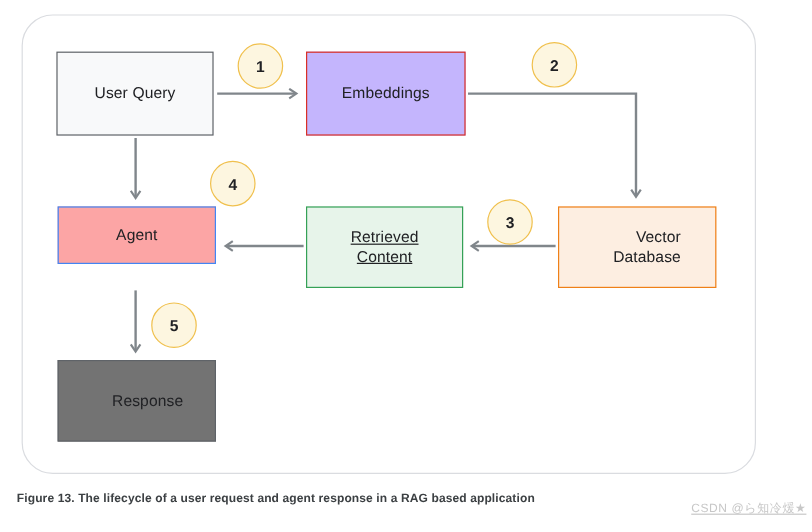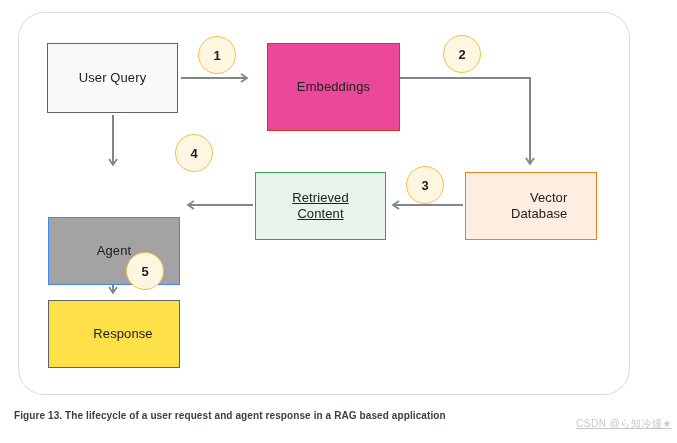--- a/index.html
+++ b/index.html
@@ -100,37 +100,37 @@
     <path class="arrow" d="M463 205 H394" marker-end="url(#ah)"></path>
     <path class="arrow" d="M253 205 H189" marker-end="url(#ah)"></path>
     <path class="arrow" d="M113 115 V164" marker-end="url(#ah)"></path>
     <path class="arrow" d="M113 242 V292" marker-end="url(#ah)"></path>
   </svg>
 
   <div class="node" style="left: 47px; top: 43px; width: 131px; height: 70px; background-color: rgb(248, 249, 250); border-color: rgb(95, 99, 104);">
     <span class="node-label">User Query</span>
   </div>
 
-  <div class="node" style="left: 255px; top: 43px; width: 133px; height: 88px; background-color: #ec4899; border-color: rgb(217, 48, 37); margin-left: 12px;">
+  <div class="node" style="left: 255px; top: 43px; width: 133px; height: 70px; background-color: #c4b5fd; border-color: rgb(217, 48, 37);">
     <span class="node-label">Embeddings</span>
   </div>
 
   <div class="node" style="left: 465px; top: 172px; width: 132px; height: 68px; background-color: rgb(253, 238, 225); border-color: rgb(239, 128, 24); text-align: right;">
     <span class="node-label narrow">Vector Database</span>
   </div>
 
   <div class="node" style="left: 255px; top: 172px; width: 131px; height: 68px; background-color: rgb(231, 244, 234); border-color: rgb(53, 161, 86); text-decoration: underline;">
     <span class="node-label narrow">Retrieved Content</span>
   </div>
 
-  <div class="node" style="left: 48px; top: 172px; width: 132px; height: 68px; background-color: #a3a3a3; border-color: rgb(66, 133, 244); margin-top: 45px;">
+  <div class="node" style="left: 48px; top: 172px; width: 132px; height: 48px; background-color: #fca5a5; border-color: rgb(66, 133, 244);">
     <span class="node-label">Agent</span>
   </div>
 
-  <div class="node" style="left: 48px; top: 300px; width: 132px; height: 68px; background-color: #fde047; border-color: rgb(95, 99, 104); padding-left: 18px;">
+  <div class="node" style="left: 48px; top: 300px; width: 132px; height: 68px; background-color: #737373; border-color: rgb(95, 99, 104); padding-left: 18px;">
     <span class="node-label">Response</span>
   </div>
 
   <div class="badge" style="left:198px; top:36px;">
     <span>1</span>
   </div>
   <div class="badge" style="left:443px; top:35px;">
     <span>2</span>
   </div>
   <div class="badge" style="left:406px; top:166px;">

